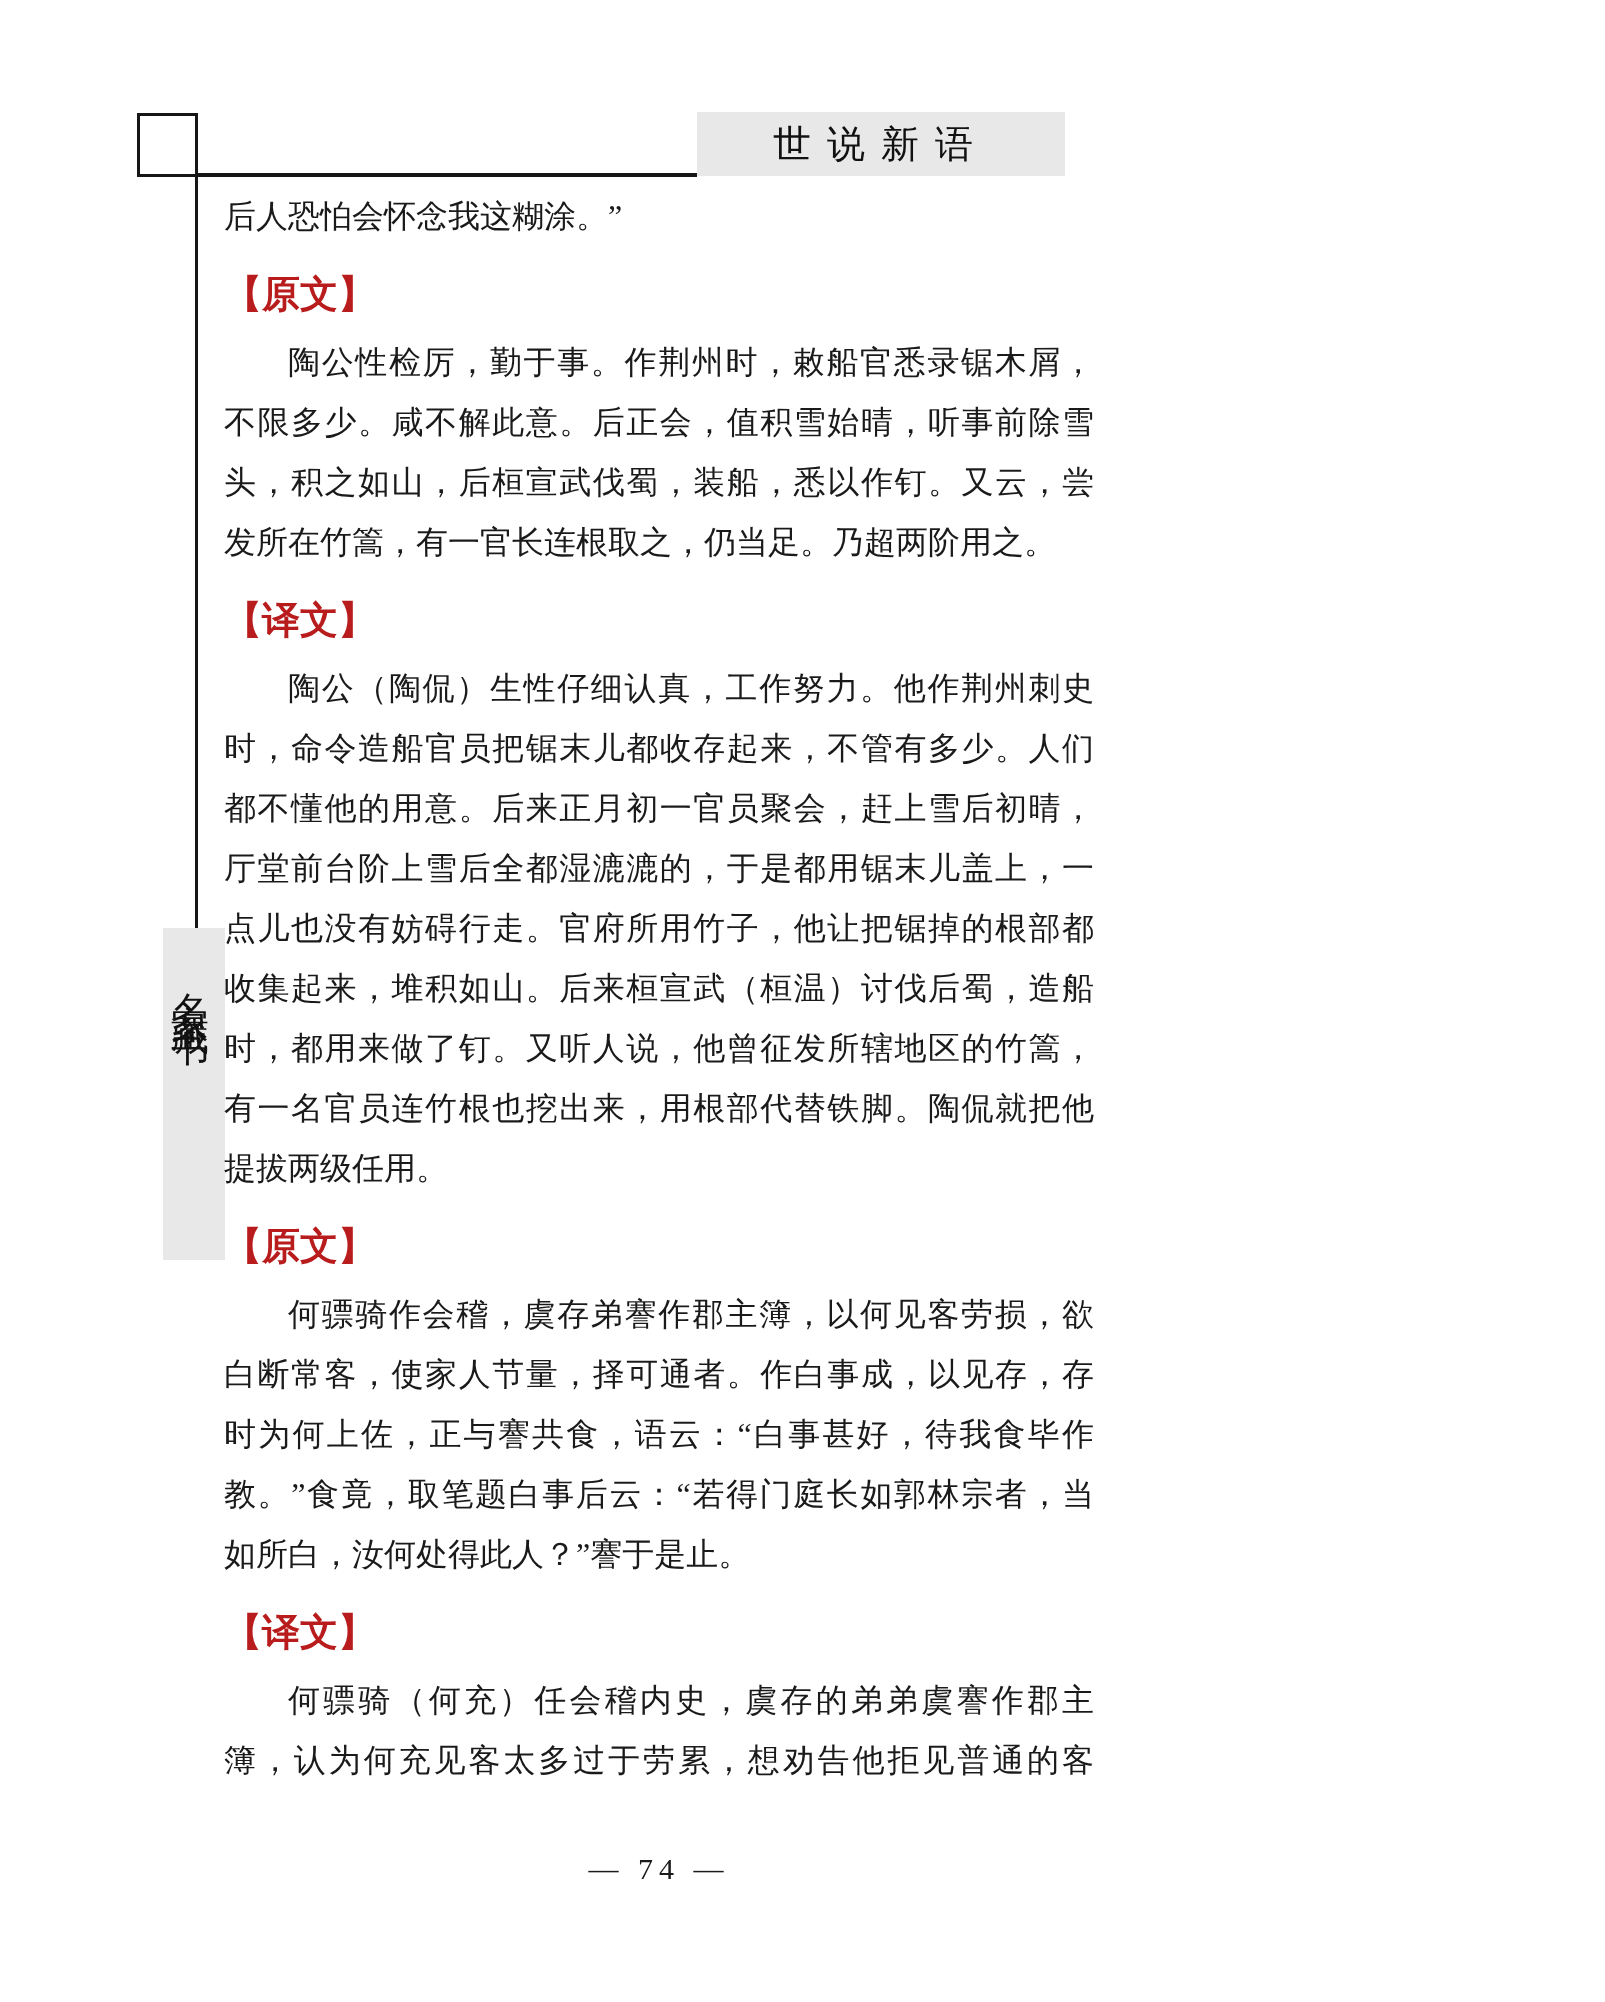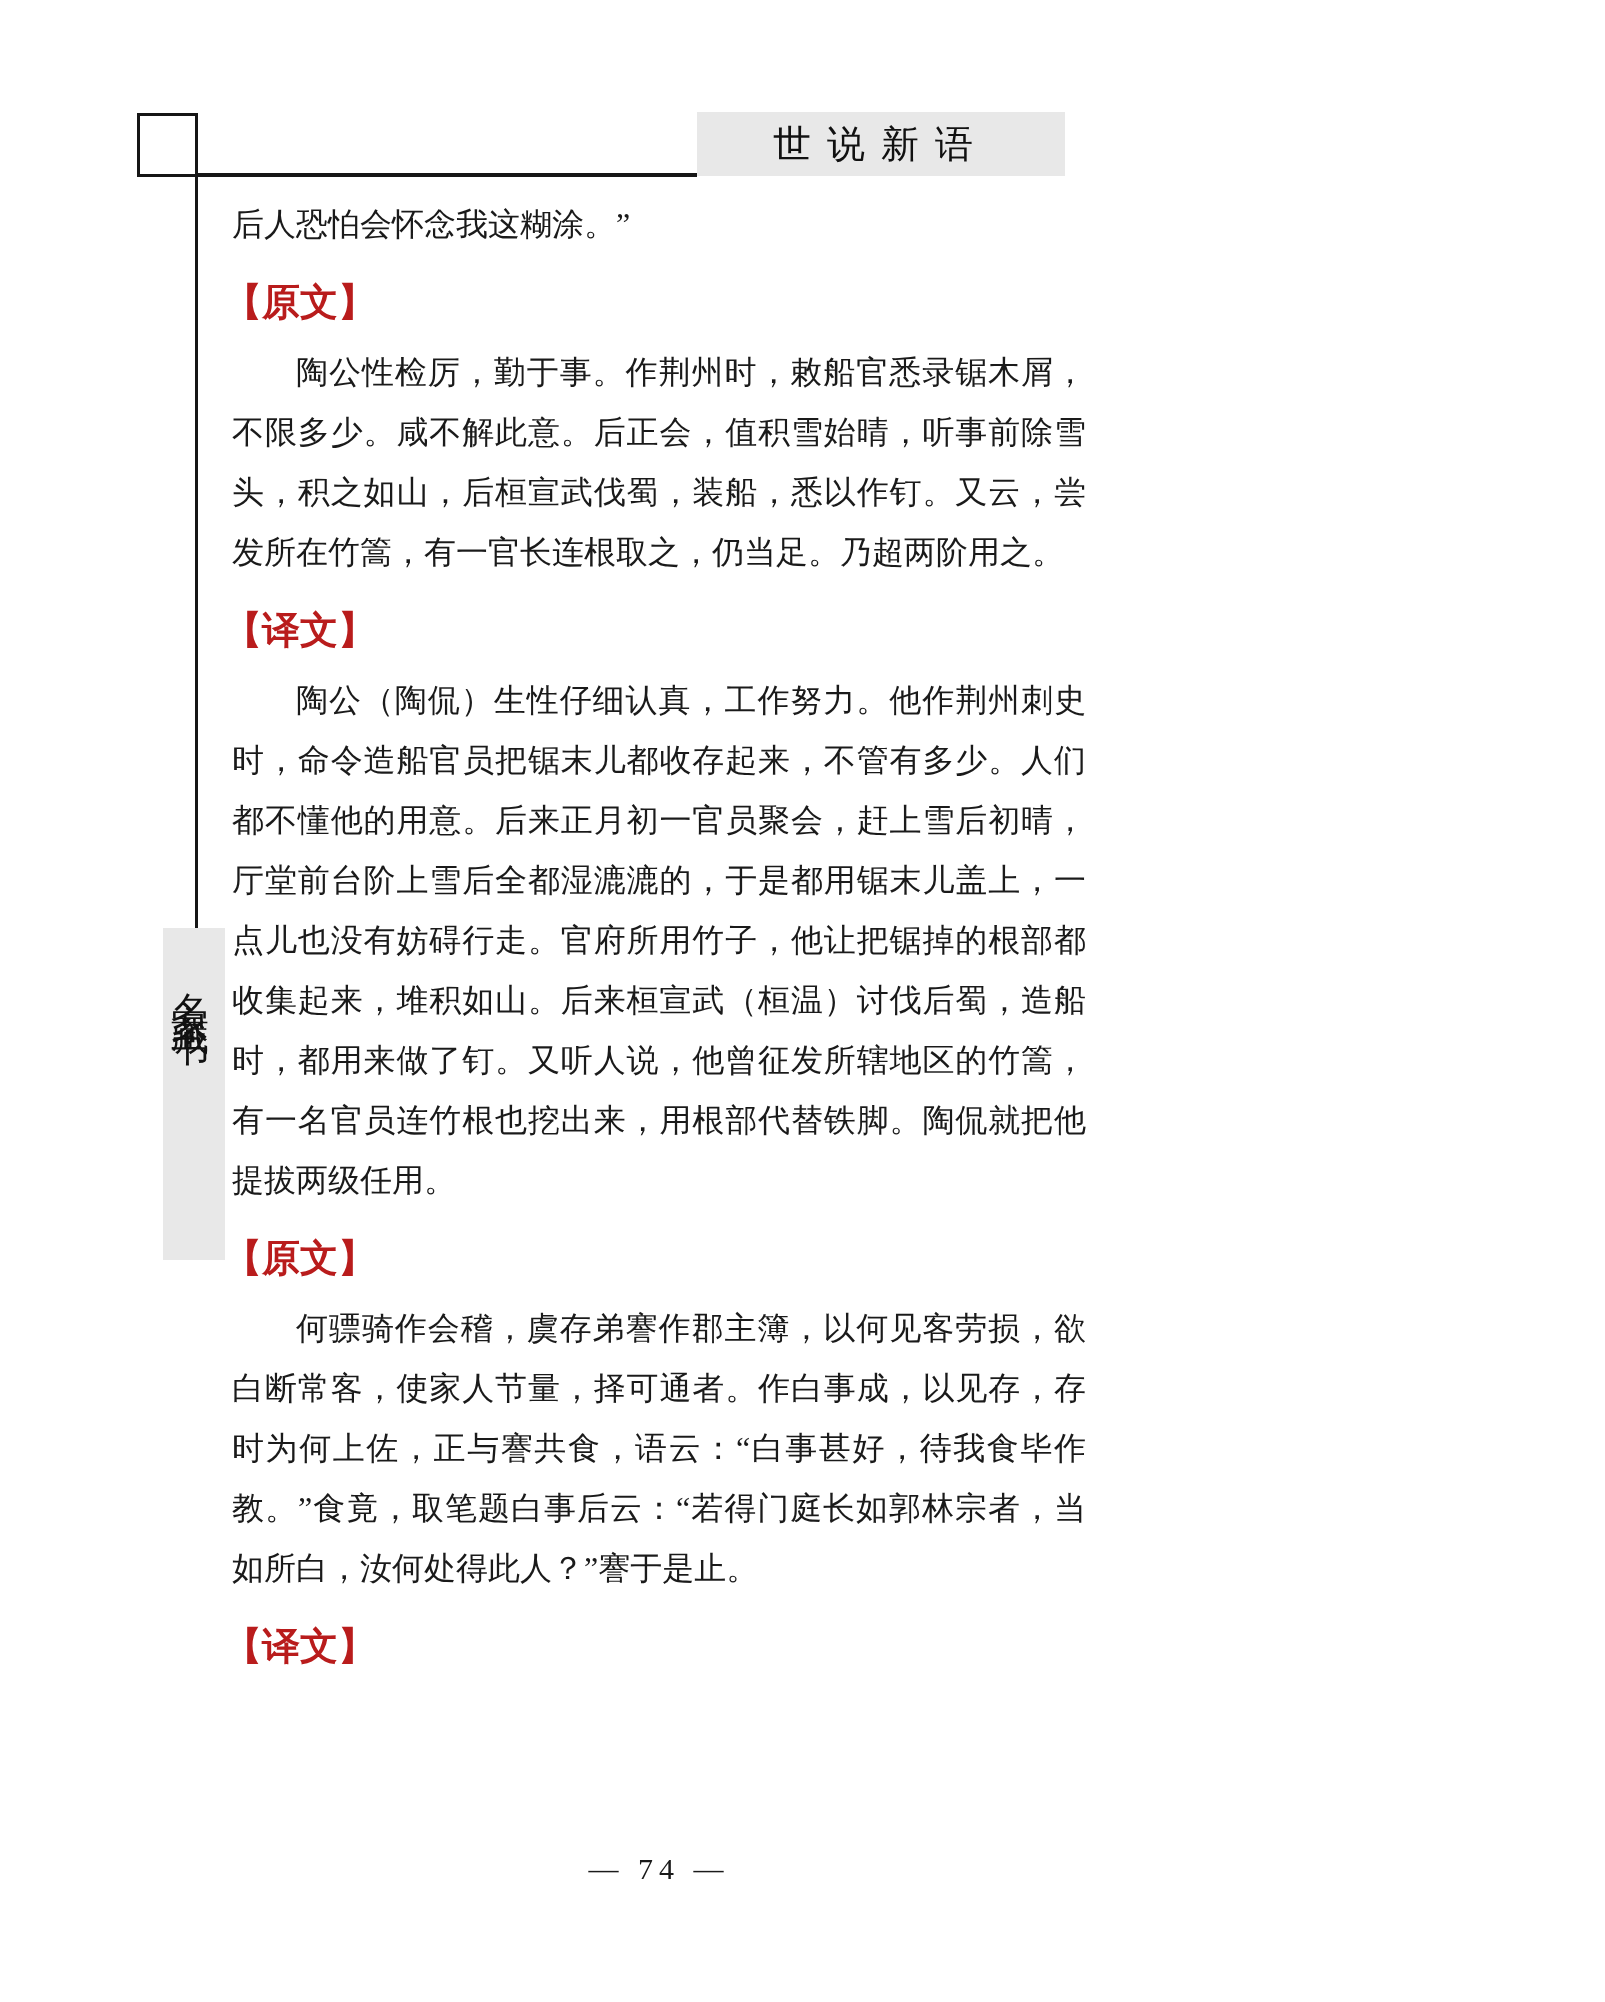--- a/index.html
+++ b/index.html
@@ -62,21 +62,21 @@
     display: block;
     width: 42px;
     text-align: left;
   }
   
   .content {
     position: absolute;
     left: 224px; top: 186px;
     width: 870px;
   }
-  .para { margin: 8px; }
+  .para { margin: 0; }
   .line {
     font-size: 32px;
     line-height: 60px;
     height: 60px;
     white-space: nowrap;
     text-align: justify;
     text-align-last: justify;
     text-justify: inter-character;
     color: #1a1a1a;
   }
@@ -142,18 +142,22 @@
       </div>
       <div class="heading">【原文】</div>
       <div class="para">
         <div class="line indent">何骠骑作会稽，虞存弟謇作郡主簿，以何见客劳损，欲</div>
         <div class="line">白断常客，使家人节量，择可通者。作白事成，以见存，存</div>
         <div class="line">时为何上佐，正与謇共食，语云：“白事甚好，待我食毕作</div>
         <div class="line">教。”食竟，取笔题白事后云：“若得门庭长如郭林宗者，当</div>
         <div class="line last">如所白，汝何处得此人？”謇于是止。</div>
       </div>
       <div class="heading">【译文】</div>
+      <div class="para">
+        <div class="line indent">何骠骑（何充）任会稽内史，虞存的弟弟虞謇作郡主</div>
+        <div class="line">簿，认为何充见客太多过于劳累，想劝告他拒见普通的客</div>
+      </div>
     </div>
 
   <div class="footer">
     <span>— 74 —</span>
   </div>
 </div>
 
 </body></html>

